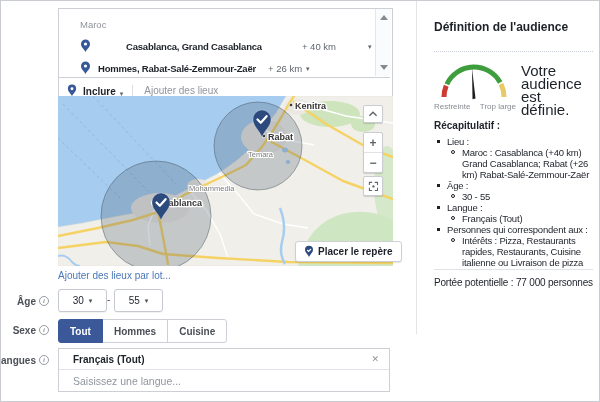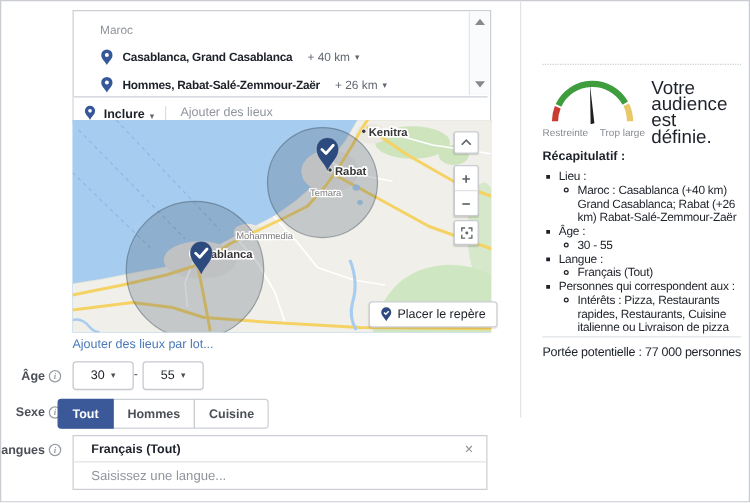--- a/index.html
+++ b/index.html
@@ -29,32 +29,32 @@
   .map svg{display:block;}
   .map text{font-family:"Liberation Sans",sans-serif;}
   .ctl{background:#fff;border:1px solid #c9cdd2;border-radius:2px;box-shadow:0 1px 1px rgba(0,0,0,.15);
        display:flex;align-items:center;justify-content:center;color:#5f6368;box-sizing:border-box;cursor:pointer;}
   .ctl-pan{left:362px;top:104px;width:20px;height:18px;}
   .zoom-group{left:362px;top:131px;width:20px;height:41px;background:#fff;border:1px solid #c9cdd2;border-radius:2px;box-shadow:0 1px 1px rgba(0,0,0,.15);box-sizing:border-box;}
   .zoom-btn{width:100%;height:19px;display:flex;align-items:center;justify-content:center;font-size:12px;font-weight:bold;color:#5f6368;cursor:pointer;}
   .zoom-sep{height:1px;background:#e0e2e5;}
   .ctl-expand{left:362px;top:175px;width:20px;height:20px;}
   .place-btn{left:294px;top:240px;height:19px;padding:0 8px;background:#fff;border:1px solid #ccd0d5;border-radius:3px;
-             display:flex;align-items:center;gap:4px;font-size:10px;color:#1d2129;box-shadow:0 1px 1px rgba(0,0,0,.1);cursor:pointer;}
+             display:flex;align-items:center;gap:4px;font-size:10px;color:#1d2129;box-shadow:0 1px 1px rgba(0,0,0,.1);cursor:pointer;font-weight:bold;}
   .bulk-link{left:57px;top:269px;font-size:10px;color:#4a78b8;cursor:pointer;}
 
   
   .field-label{left:0;width:48px;display:flex;justify-content:flex-end;align-items:center;gap:3px;
                font-size:10px;font-weight:600;color:#4b4f56;height:18px;}
   .info{width:10px;height:10px;border:1px solid #969ba3;border-radius:50%;color:#969ba3;font-size:7px;line-height:9px;
         text-align:center;font-style:italic;font-family:"Liberation Serif",serif;box-sizing:border-box;flex:0 0 auto;}
   .select{background:#fff;border:1px solid #c5c9cf;border-radius:3px;box-shadow:0 1px 0 rgba(0,0,0,.05);
           display:flex;align-items:center;justify-content:center;gap:5px;font-size:10px;color:#1d2129;cursor:pointer;}
   .range-dash{color:#4b4f56;font-size:10px;}
-  .seg-group{left:45px;top:318px;display:flex;}
+  .seg-group{left:57px;top:318px;display:flex;}
   .seg{height:22px;padding:0 11px;display:flex;align-items:center;background:#fff;border:1px solid #ccd0d5;
        font-size:10px;font-weight:bold;color:#4b4f56;margin-left:-1px;cursor:pointer;}
   .seg:first-child{margin-left:0;border-radius:3px 0 0 3px;}
   .seg:last-child{border-radius:0 3px 3px 0;}
   .seg.selected{background:#3b5998;border-color:#3b5998;color:#fff;z-index:1;}
   .lang-box{left:57px;top:347px;width:332px;border:1px solid #ccd0d5;background:#fff;box-sizing:border-box;}
   .lang-selected{height:20px;display:flex;align-items:center;padding:0 10px 0 14px;}
   .lang-selected .val{font-size:10px;font-weight:bold;flex:1;}
   .lang-x{font-size:9px;color:#90949c;cursor:pointer;}
   .lang-div{height:1px;background:#dfe3e8;}
@@ -77,21 +77,21 @@
   .reach{left:433px;top:276px;font-size:10px;letter-spacing:-0.2px;color:#1d2129;}
 </style>
 </head>
 <body>
 
 <div class="stage">
 
   <div class="abs loc-box">
     <div class="abs country">Maroc</div>
 
-    <div class="abs loc-row" style="top:27px;">
+    <div class="abs loc-row" style="top:27px;gap:28px;">
       <svg width="11" height="14" viewBox="0 0 11 14">
         <path d="M5.5,13 C3.7,9.6 1,8.3 1,5 A4.5,4.5 0 1,1 10,5 C10,8.3 7.3,9.6 5.5,13 Z" fill="#365899"></path>
         <circle cx="5.5" cy="5" r="1.6" fill="#fff"></circle>
       </svg>
       <span class="name">Casablanca, Grand Casablanca</span>
       <span class="radius">+ 40 km</span>
       <span class="caret">▾</span>
     </div>
 
     <div class="abs loc-row" style="top:49px;">
@@ -246,20 +246,21 @@
   <div class="abs lang-box">
     <div class="lang-selected">
       <span class="val">Français (Tout)</span>
       <span class="lang-x">✕</span>
     </div>
     <div class="lang-div"></div>
     <input class="lang-input" placeholder="Saisissez une langue..." style="">
   </div>
 
   <div class="abs side-div"></div>
+  <div class="abs side-title">Définition de l'audience</div>
   <div class="abs dotted"></div>
 
   <svg class="abs" style="left:438px;top:62px;" width="72" height="40" viewBox="0 0 72 40">
     <path d="M5,34 A30,30 0 0 1 7.2,22.8" fill="none" stroke-width="5" stroke="#cc3b33"></path>
     <path d="M7.8,21.3 A30,30 0 0 1 61.2,19.5" fill="none" stroke-width="5" stroke="#3e9e3e"></path>
     <path d="M62,20.8 A30,30 0 0 1 65,34" fill="none" stroke-width="5" stroke="#e8c96a"></path>
     <polygon points="33,5 36.5,35.5 33.5,36.3" fill="#1c1e21"></polygon>
   </svg>
   <div class="abs gauge-labels">
     <span>Restreinte</span>

